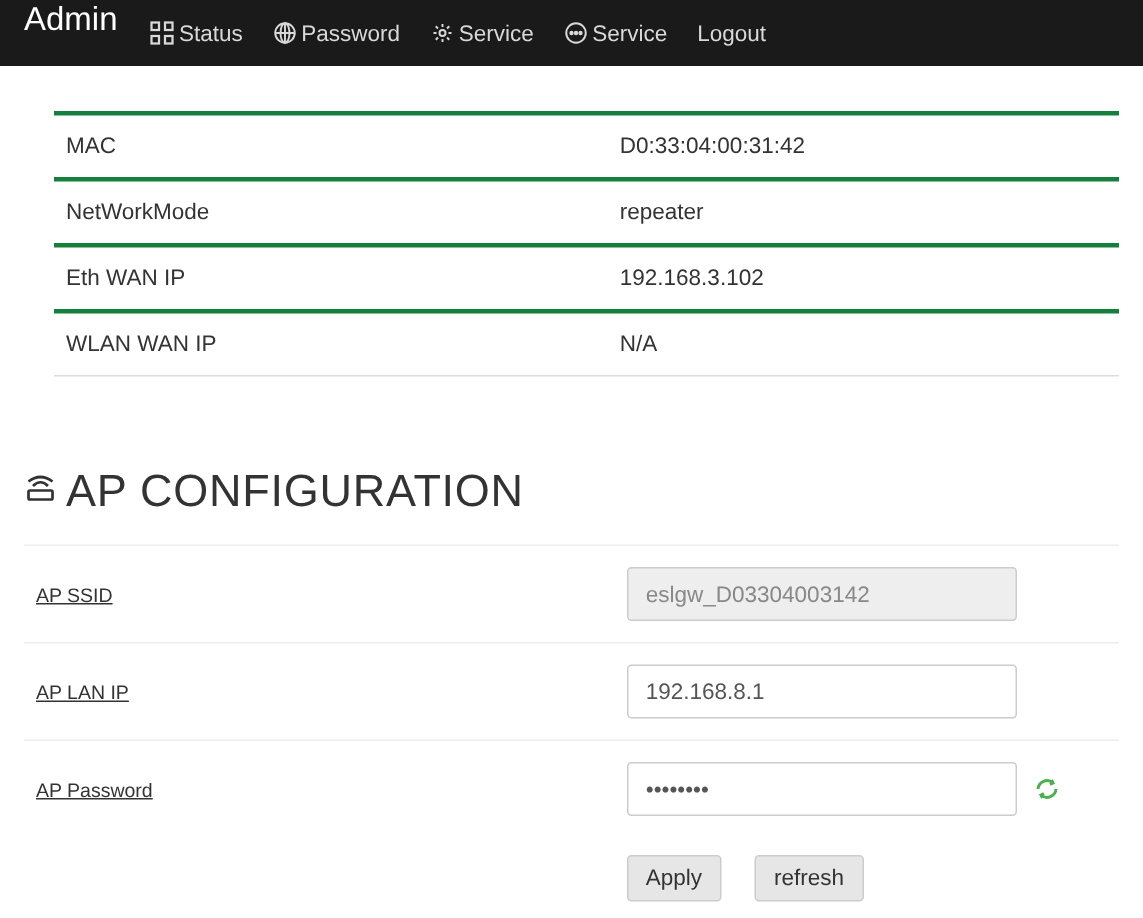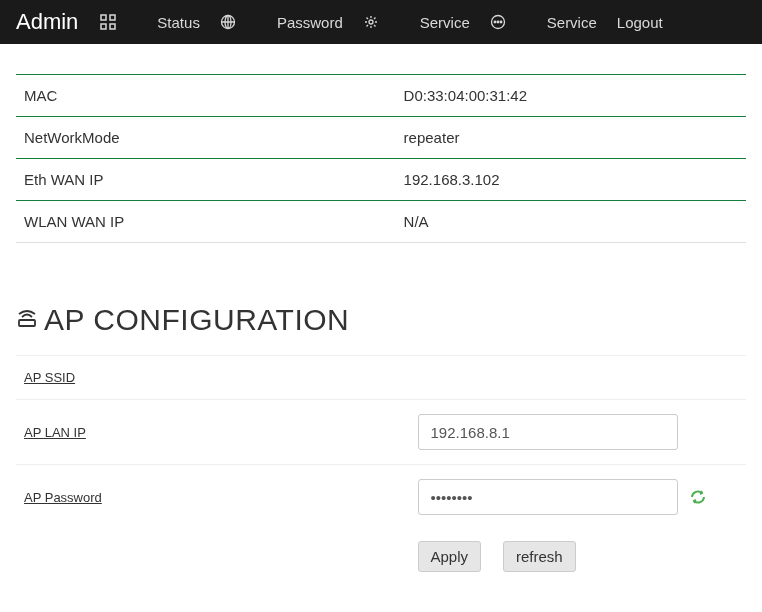--- a/index.html
+++ b/index.html
@@ -9,39 +9,37 @@
     }
     body {
       font-family: "Helvetica Neue", Helvetica, Arial, sans-serif;
       background: #fff;
       color: #333;
     }
     .navbar {
       background: #1a1a1a;
       color: #fff;
       display: flex;
-      align-items: center;
       padding: 0 12px;
       height: 44px;
     }
     .navbar .brand {
       font-size: 22px;
       font-weight: 400;
       color: #fff;
       padding: 0 12px 0 4px;
     }
     .navbar .nav-item {
       display: flex;
       align-items: center;
       padding: 0 10px;
       font-size: 15px;
       color: #d9d9d9;
       cursor: pointer;
       height: 100%;
-      gap: 38px;
     }
     .navbar .nav-icon {
       display: inline-flex;
       align-items: center;
       margin-right: 3px;
     }
     .navbar svg {
       width: 16px;
       height: 16px;
     }
@@ -50,21 +48,22 @@
       margin-left: 16px;
       margin-right: 16px;
       padding-top: 30px;
     }
     .info-table {
       width: 100%;
       border-collapse: collapse;
     }
     .info-row {
       display: flex;
-      border-top: 1px solid #15803d;
+      border-top: 3px solid #15803d;
+      margin-left: 20px;
     }
     .info-row:last-child {
       border-bottom: 1px solid #ddd;
     }
     .info-label, .info-value {
       padding: 12px 8px;
       font-size: 15px;
       color: #333;
     }
     .info-label {
@@ -228,20 +227,23 @@
         <path d="M3 6 Q11 0 19 6"></path>
         <path d="M6 9 Q11 4 16 9"></path>
         <rect x="3" y="12" width="16" height="6" rx="1"></rect>
       </svg>
     </span>
     <span>AP CONFIGURATION</span>
   </h2>
 
   <div class="form-row">
     <div class="form-label">AP SSID</div>
+    <div class="form-control-wrap">
+      <input type="text" class="form-control" readonly="" value="eslgw_D03304003142" style="">
+    </div>
   </div>
 
   <div class="form-row">
     <div class="form-label">AP LAN IP</div>
     <div class="form-control-wrap">
       <input type="text" class="form-control" value="192.168.8.1" style="">
     </div>
   </div>
 
   <div class="form-row">

